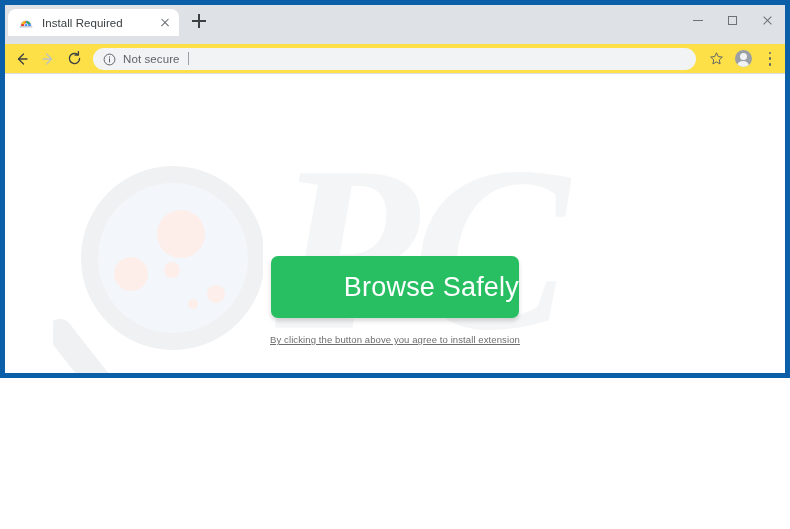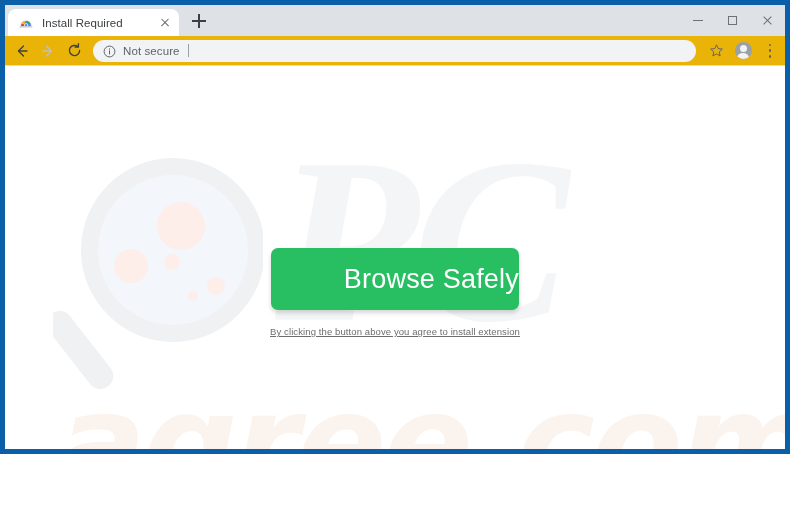--- a/index.html
+++ b/index.html
@@ -12,21 +12,21 @@
     width: 790px;
     height: 529px;
     overflow: hidden;
     font-family: "Liberation Sans", sans-serif;
   }
 
   
   .browser-window {
     position: relative;
     width: 790px;
-    height: 454px;
+    height: 378px;
     box-sizing: border-box;
     border: 5px solid #0b5ea8;
     background: #dee1e6;
     overflow: hidden;
   }
 
   
   .tab-strip {
     position: relative;
     height: 31px;
@@ -131,26 +131,27 @@
   .win-x::before, .win-x::after {
     content: ""; position: absolute; left: 0; top: 5px;
     width: 11px; height: 1.2px; background: #6d7277;
   }
   .win-x::before { transform: rotate(45deg); }
   .win-x::after  { transform: rotate(-45deg); }
 
   
   .toolbar {
     height: 30px;
-    background: #eab308;
+    background: #fde047;
     display: flex;
     align-items: center;
     padding: 0 2px 0 4px;
     box-sizing: border-box;
     border-bottom: 1px solid #dadce0;
+    margin-top: 8px;
   }
   .nav-btn {
     width: 26px; height: 26px;
     display: flex; align-items: center; justify-content: center;
     border-radius: 50%;
     flex: 0 0 26px;
   }
   .omnibox {
     flex: 1 1 auto;
     height: 22px;

